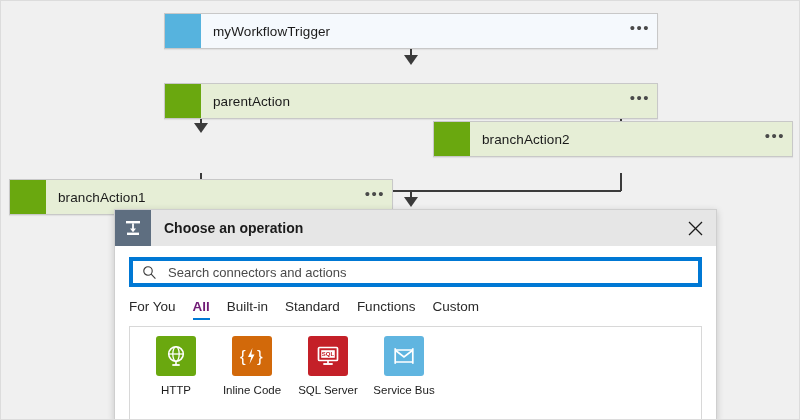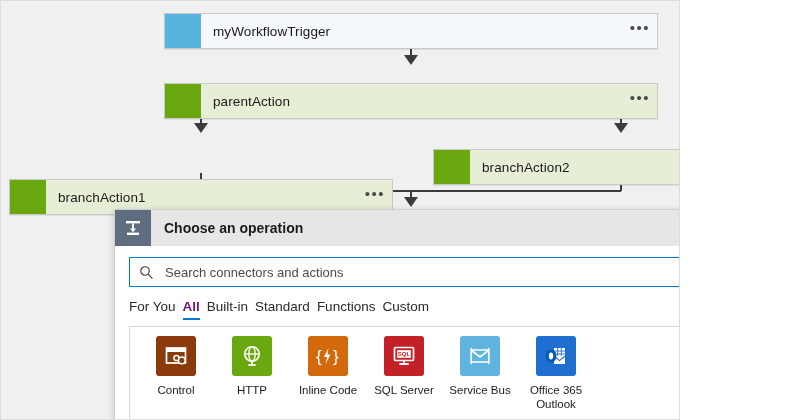--- a/index.html
+++ b/index.html
@@ -3,21 +3,21 @@
 <meta charset="utf-8">
 <style>
   * { box-sizing: border-box; margin: 0; padding: 0; }
   html, body {
     width: 800px; height: 420px;
     font-family: "Liberation Sans", sans-serif;
     overflow: hidden;
   }
   #canvas {
     position: relative;
-    width: 680px; height: 420px;
+    width: 800px; height: 420px;
     background: #f0f0f0;
     border: 1px solid #dcdcdc;
     overflow: hidden;
   }
 
   
   .node {
     position: absolute;
     display: flex;
     align-items: stretch;
@@ -44,21 +44,21 @@
     font-size: 15px;
     letter-spacing: 1.5px;
     line-height: 4px;
     padding-bottom: 6px;
     cursor: pointer;
   }
 
   #node-trigger { left: 163px; top: 12px; width: 494px; }
   #node-parent  { left: 163px; top: 82px; width: 494px; }
   #node-branch1 { left: 8px;   top: 148px; width: 384px; margin-top: 30px; }
-  #node-branch2 { left: 432px; top: 148px; width: 360px; justify-content: flex-end; }
+  #node-branch2 { left: 432px; top: 120px; width: 360px; justify-content: flex-end; }
 
   
   #edges { position: absolute; left: 0; top: 0; width: 800px; height: 420px; pointer-events: none; }
 
   
   #panel {
     position: absolute;
     left: 113px; top: 208px;
     width: 603px; height: 212px;
     background: #ffffff;
@@ -87,38 +87,38 @@
   }
   .panel-close {
     flex: 0 0 42px;
     display: flex; align-items: center; justify-content: center;
     cursor: pointer;
   }
   .panel-body { flex: 1 1 auto; padding: 11px 14px 0 14px; display: flex; flex-direction: column; }
 
   .search-box {
     height: 30px;
-    border: 1px solid #f97316;
+    border: 4px solid #f97316;
     display: flex; 
     background: #fff;
     padding: 0 9px;
   }
   .search-box .sicon { flex: 0 0 20px; display: flex; align-items: center; }
   .search-input {
     flex: 1 1 auto;
     border: none; outline: none;
     font-family: "Liberation Sans", sans-serif;
     font-size: 13px;
     color: #1b1b1b;
     padding-left: 6px;
     background: transparent;
   }
   .search-input::placeholder { color: #4a4a4a; opacity: 1; }
 
-  .tabs { display: flex; align-items: flex-end; gap: 7px; margin-top: 9px; height: 24px; }
+  .tabs { display: flex; align-items: flex-end; gap: 17px; margin-top: 9px; height: 24px; }
   .tab {
     font-size: 13.5px;
     color: #2a2a2a;
     cursor: pointer;
     padding-bottom: 4px;
     border-bottom: 2px solid transparent;
     white-space: nowrap;
   }
   .tab.active { font-weight: bold; color: #701a75; border-bottom-color: #0078d4; }
 
@@ -240,31 +240,20 @@
         <div class="tab active" style="border-bottom-color: rgb(0, 120, 212);">All</div>
         <div class="tab">Built-in</div>
         <div class="tab">Standard</div>
         <div class="tab">Functions</div>
         <div class="tab">Custom</div>
       </div>
 
       <div class="tiles-frame">
         <div class="tiles">
 
-          <div class="tile">
-            <div class="tile-icon" style="background:#8a3a0b">
-              <svg width="26" height="26" viewBox="0 0 26 26">
-                <rect x="3.5" y="5" width="19" height="15" fill="none" stroke="#fff" stroke-width="1.7"></rect>
-                <rect x="3.5" y="5" width="19" height="4" fill="#fff"></rect>
-                <circle cx="13.5" cy="15" r="2.6" fill="none" stroke="#fff" stroke-width="1.5"></circle>
-                <circle cx="18.8" cy="17.4" r="3.3" fill="#8a3a0b" stroke="#fff" stroke-width="1.5"></circle>
-              </svg>
-            </div>
-            <div class="tile-label">Control</div>
-          </div>
 
           <div class="tile">
             <div class="tile-icon" style="background:#6aa80f">
               <svg width="26" height="26" viewBox="0 0 26 26">
                 <circle cx="13" cy="11" r="7.3" fill="none" stroke="#fff" stroke-width="1.6"></circle>
                 <ellipse cx="13" cy="11" rx="3.2" ry="7.3" fill="none" stroke="#fff" stroke-width="1.3"></ellipse>
                 <line x1="5.8" y1="11" x2="20.2" y2="11" stroke="#fff" stroke-width="1.3"></line>
                 <line x1="13" y1="18.3" x2="13" y2="22" stroke="#fff" stroke-width="1.6"></line>
                 <line x1="9.3" y1="22" x2="16.7" y2="22" stroke="#fff" stroke-width="1.8"></line>
               </svg>
@@ -304,37 +293,19 @@
                 <rect x="2" y="5.3" width="3" height="15.4" fill="#60b5e0"></rect>
                 <rect x="21" y="5.3" width="3" height="15.4" fill="#60b5e0"></rect>
                 <line x1="4.2" y1="5.2" x2="4.2" y2="20.8" stroke="#fff" stroke-width="1.7"></line>
                 <line x1="21.8" y1="5.2" x2="21.8" y2="20.8" stroke="#fff" stroke-width="1.7"></line>
               </svg>
             </div>
             <div class="tile-label">Service Bus</div>
           </div>
 
 
-          <div class="tile">
-            <div class="tile-icon" style="background:#1f6fd0">
-              <svg width="26" height="26" viewBox="0 0 26 26">
-                <rect x="11" y="5" width="11" height="9" fill="#fff"></rect>
-                <g stroke="#1f6fd0" stroke-width="0.9">
-                  <line x1="11" y1="8" x2="22" y2="8"></line>
-                  <line x1="11" y1="11" x2="22" y2="11"></line>
-                  <line x1="14.7" y1="5" x2="14.7" y2="14"></line>
-                  <line x1="18.3" y1="5" x2="18.3" y2="14"></line>
-                </g>
-                <path d="M11 13 L22 13 L22 21 L11 21 Z" fill="#ffffff"></path>
-                <path d="M11 13 L16.5 17.6 L22 13" fill="none" stroke="#1f6fd0" stroke-width="1.1"></path>
-                <ellipse cx="8" cy="13" rx="5.4" ry="6.6" fill="#0a58b8"></ellipse>
-                <ellipse cx="8" cy="13" rx="2.2" ry="3.4" fill="#ffffff"></ellipse>
-              </svg>
-            </div>
-            <div class="tile-label">Office 365<br>Outlook</div>
-          </div>
 
         </div>
       </div>
 
     </div>
   </div>
 </div>
 
 </body></html>

